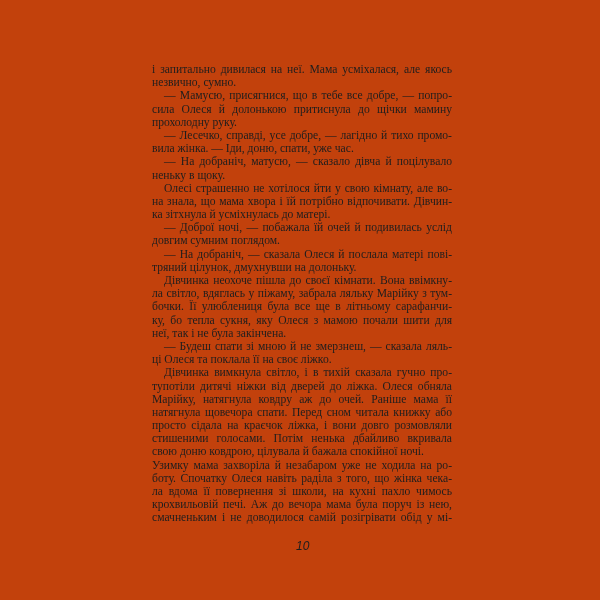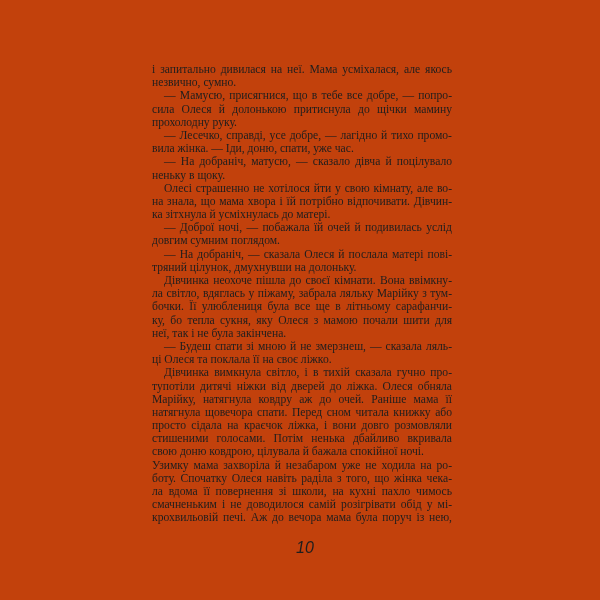--- a/index.html
+++ b/index.html
@@ -42,21 +42,21 @@
   .line.indent {
     padding-left: 12px;
   }
   .page-number {
     position: absolute;
     left: 296px;
     top: 539px;
     width: 12px;
     font-family: "Liberation Sans", sans-serif;
     font-style: italic;
-    font-size: 16px;
+    font-size: 12px;
     color: #1e1e1e;
     text-align: center;
   }
 </style>
 </head>
 <body>
 
 <div class="page">
   <div class="text-block" id="text-block">
       <span class="line">і запитально дивилася на неї. Мама усміхалася, але якось</span>
@@ -85,17 +85,17 @@
       <span class="line indent">Дівчинка вимкнула світло, і в тихій сказала гучно про-</span>
       <span class="line">тупотіли дитячі ніжки від дверей до ліжка. Олеся обняла</span>
       <span class="line">Марійку, натягнула ковдру аж до очей. Раніше мама її</span>
       <span class="line">натягнула щовечора спати. Перед сном читала книжку або</span>
       <span class="line">просто сідала на краєчок ліжка, і вони довго розмовляли</span>
       <span class="line">стишеними голосами. Потім ненька дбайливо вкривала</span>
       <span class="line last">свою доню ковдрою, цілувала й бажала спокійної ночі.</span>
       <span class="line">Узимку мама захворіла й незабаром уже не ходила на ро-</span>
       <span class="line">боту. Спочатку Олеся навіть раділа з того, що жінка чека-</span>
       <span class="line">ла вдома її повернення зі школи, на кухні пахло чимось</span>
+      <span class="line">крохвильовій печі. Аж до вечора мама була поруч із нею,</span>
       <span class="line">смачненьким і не доводилося самій розігрівати обід у мі-</span>
-      <span class="line">крохвильовій печі. Аж до вечора мама була поруч із нею,</span>
     </div>
   <div class="page-number">10</div>
 </div>
 
 </body></html>

